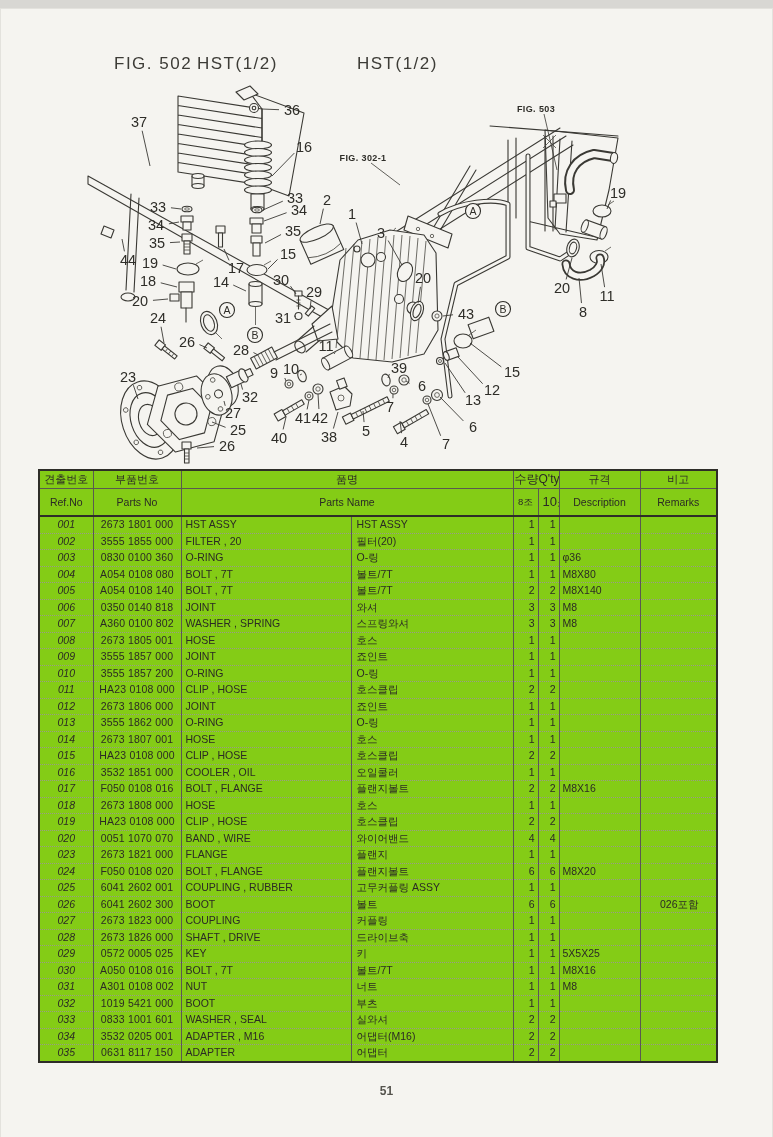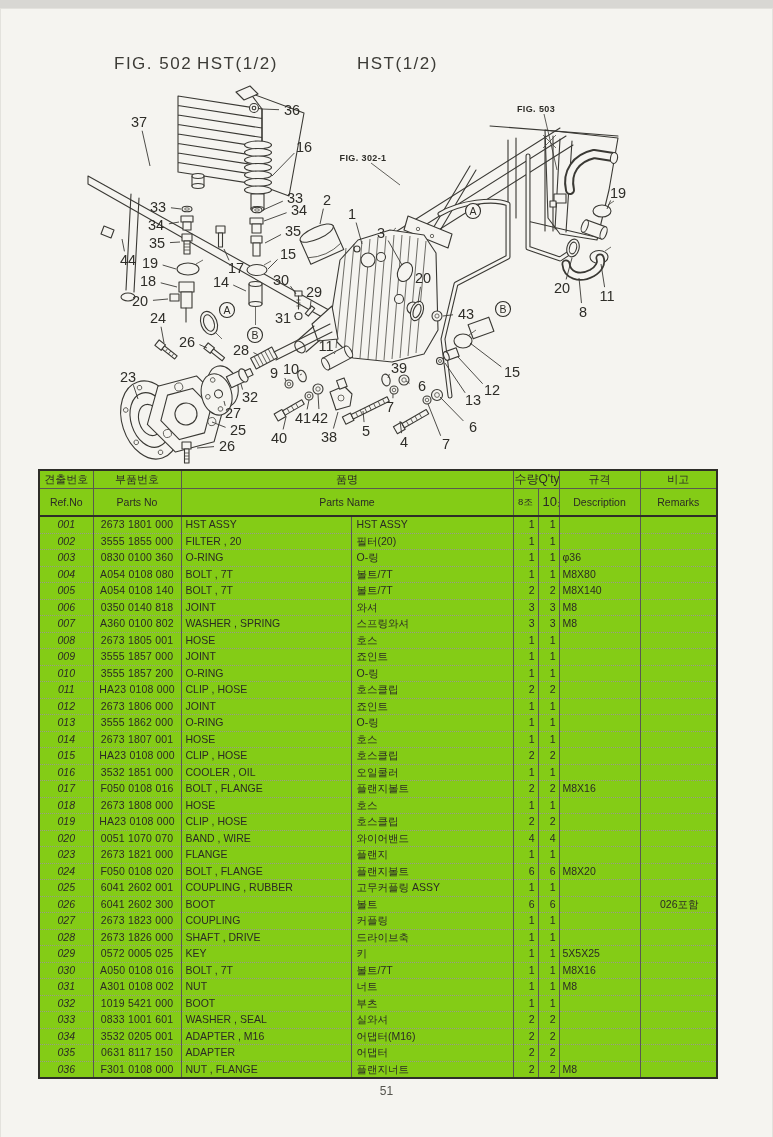--- a/index.html
+++ b/index.html
@@ -34,21 +34,21 @@
   tbody td{height:15.5px;font-size:10.5px;line-height:15.5px;border-top:1px dotted #9a988c;}
   tbody tr:first-child td{border-top:none;}
   td.c-ref{text-align:center;font-style:italic;}
   td.c-pno{text-align:center;letter-spacing:0.2px;}
   td.c-nen{text-align:left;padding-left:4px;}
   td.c-nkr{text-align:left;padding-left:5px;}
   td.c-q8,td.c-q10{text-align:right;padding-right:3px;}
   td.c-desc{text-align:left;padding-left:3px;}
   td.c-rem{text-align:center;padding-left:5px;}
 
-  .page-number{position:absolute;left:0;top:1076px;width:773px;text-align:center;font-size:12px;color:#55544e;}
+  .page-number{position:absolute;left:0;top:1076px;width:773px;text-align:center;font-size:12px;color:#55544e;font-weight:bold;}
 </style>
 </head>
 <body>
 
 <div class="page">
 
   <div class="titlebar">
     <span class="fig-no">FIG. 502</span>
     <span class="fig-title">HST(1/2)</span>
     <span class="fig-title-right">HST(1/2)</span>
@@ -795,28 +795,18 @@
           <tr>
             <td class="c-ref">035</td>
             <td class="c-pno">0631 8117 150</td>
             <td class="c-nen">ADAPTER</td>
             <td class="c-nkr">어댑터</td>
             <td class="c-q8">2</td>
             <td class="c-q10">2</td>
             <td class="c-desc"></td>
             <td class="c-rem"></td>
           </tr>
-          <tr>
-            <td class="c-ref">036</td>
-            <td class="c-pno">F301 0108 000</td>
-            <td class="c-nen">NUT , FLANGE</td>
-            <td class="c-nkr">플랜지너트</td>
-            <td class="c-q8">2</td>
-            <td class="c-q10">2</td>
-            <td class="c-desc">M8</td>
-            <td class="c-rem"></td>
-          </tr>
         </tbody>
     </table>
   </div>
 
   <div class="page-number">51</div>
 </div>
 
 </body></html>

